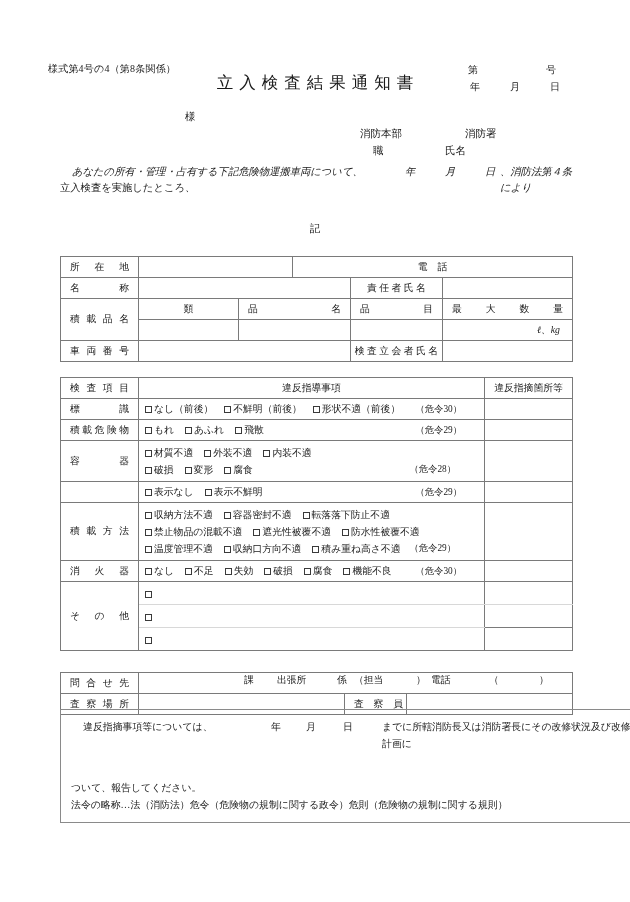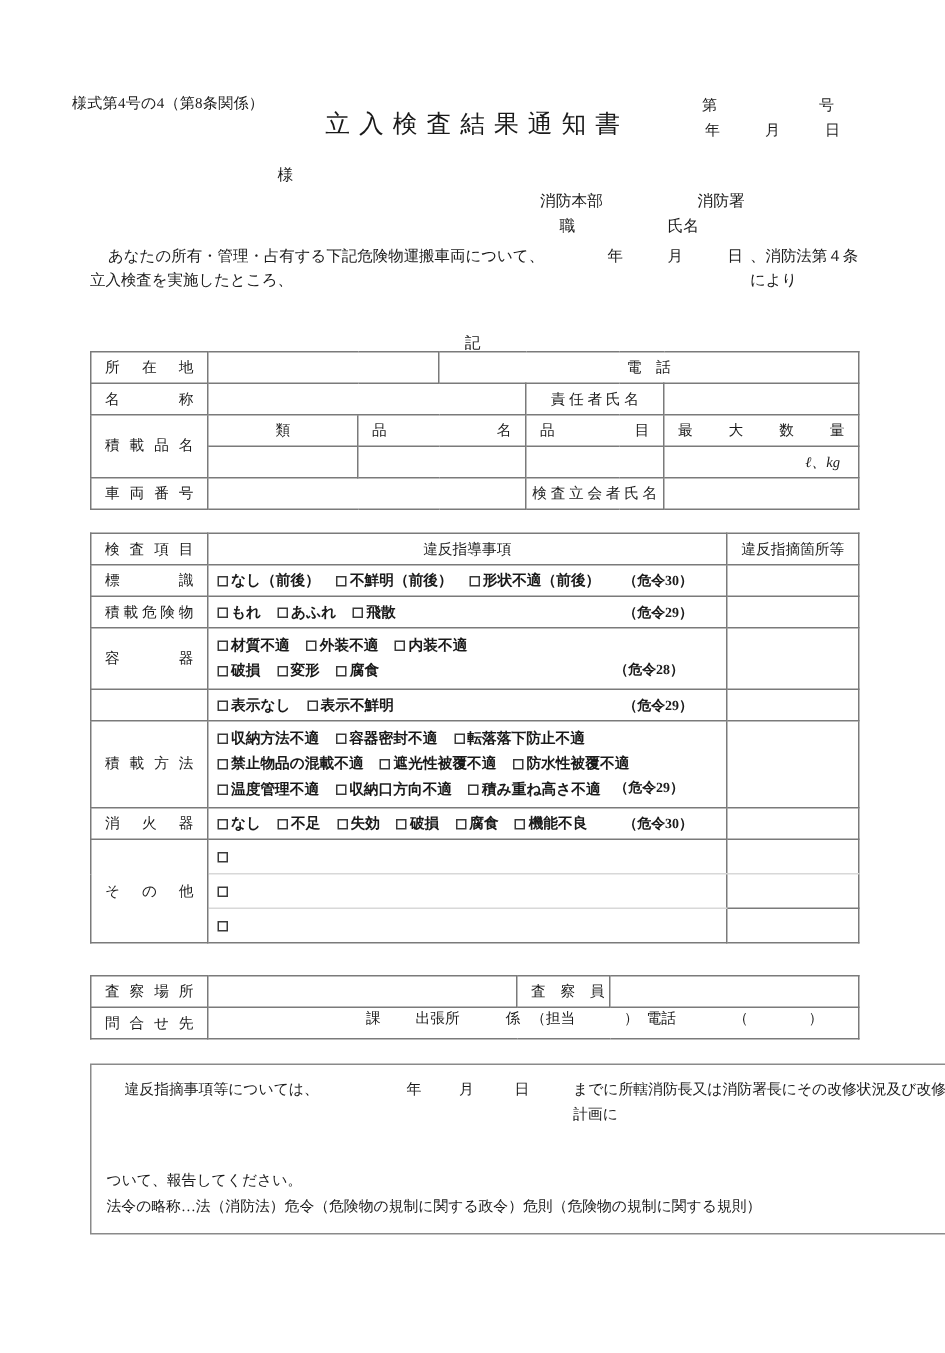--- a/index.html
+++ b/index.html
@@ -30,46 +30,46 @@
   .sama{position:absolute;left:185px;top:110px;font-size:10.5px;}
   .org-line{position:absolute;left:360px;top:127px;font-size:10.5px;width:240px;}
   .org-line .a{position:absolute;left:0;}
   .org-line .b{position:absolute;left:105px;}
   .name-line{position:absolute;left:360px;top:144px;font-size:10.5px;width:240px;}
   .name-line .a{position:absolute;left:13px;}
   .name-line .b{position:absolute;left:85px;}
 
   
   .body-txt{position:absolute;left:60px;top:164px;width:520px;font-size:10.3px;line-height:16px;}
-  .bl1{position:relative;height:16px;}
+  .bl1{position:relative;height:16px;font-style:italic;}
   .bl1 .t1{position:absolute;left:12px;}
   .bl1 .yy{position:absolute;left:345px;}
   .bl1 .mm{position:absolute;left:385px;}
   .bl1 .dd{position:absolute;left:425px;}
   .bl1 .t2{position:absolute;left:440px;}
   .bl2{position:relative;height:16px;text-align:center;}
   .bl2 .t1{position:absolute;left:0px;}
   .bl2 .t2{position:absolute;left:127px;}
   .bl3{position:relative;height:14px;}
   .bl3 .t1{position:absolute;left:134px;}
   .ki{position:absolute;left:0;right:0;top:222px;text-align:center;font-size:10.5px;}
 
   
-  table.grid{border-collapse:collapse;table-layout:fixed;}
+  table.grid{border-collapse:collapse;table-layout:fixed;margin-top:22px;}
   table.grid td{border:1px solid #7a7a7a;font-size:9.8px;padding:0;vertical-align:middle;height:20px;}
   .lbl{text-align:justify;text-align-last:justify;padding:0 9px !important;white-space:nowrap;}
   .lbl-c{text-align:center;white-space:nowrap;}
   .blank{background:#fff;}
 
   #tbl-top{position:absolute;left:60px;top:234px;width:512px;}
   #tbl-items{position:absolute;left:60px;top:355px;width:512px;}
   #tbl-bottom{position:absolute;left:60px;top:650px;width:512px;}
 
   .chk{display:inline-block;width:7px;height:7px;border:1px solid #3a3a3a;margin-right:2px;vertical-align:-1px;box-sizing:border-box;background:#fff;}
-  .opts{padding:0 6px !important;white-space:nowrap;font-size:9.6px;position:relative;font-weight:bold;}
+  .opts{padding:0 6px !important;white-space:nowrap;font-size:9.6px;position:relative;}
   .opt{margin-right:11px;display:inline-block;}
   .kirei{position:absolute;right:22px;font-size:9.3px;}
   .multi{padding:3px 6px !important;}
   .multi .ln{height:17px;line-height:17px;white-space:nowrap;position:relative;}
 
   .unit{text-align:right;padding-right:12px !important;font-size:9.5px;font-style:italic;}
 
   
   .note{position:absolute;left:60px;top:709px;width:584px;box-sizing:border-box;
         border:1px solid #8a8a8a;padding:8px 10px 9px 10px;font-size:9.9px;line-height:17px;}
@@ -255,40 +255,40 @@
 
   <table class="grid" id="tbl-bottom">
     <colgroup>
         <col style="width:78px">
         <col style="width:206px">
         <col style="width:62px">
         <col style="width:166px">
       </colgroup>
     <tbody>
       <tr>
-        <td class="lbl">査 察 場 所</td>
-        <td class="blank"></td>
-        <td class="lbl">査　察　員</td>
-        <td class="blank"></td>
-      </tr>
-      <tr>
         <td class="lbl">問 合 せ 先</td>
         <td class="blank" colspan="3" style="position:relative;">
           <div style="position:relative;height:18px;font-size:9.8px;">
             <span style="position:absolute;left:105px;">課</span>
             <span style="position:absolute;left:138px;">出張所</span>
             <span style="position:absolute;left:198px;">係</span>
             <span style="position:absolute;left:215px;">（担当</span>
             <span style="position:absolute;left:277px;">）</span>
             <span style="position:absolute;left:292px;">電話</span>
             <span style="position:absolute;left:350px;">（</span>
             <span style="position:absolute;left:400px;">）</span>
           </div>
         </td>
       </tr>
+      <tr>
+        <td class="lbl">査 察 場 所</td>
+        <td class="blank"></td>
+        <td class="lbl">査　察　員</td>
+        <td class="blank"></td>
+      </tr>
     </tbody>
   </table>
 
   <div class="note">
     <div class="n1">
       <span class="a">違反指摘事項等については、</span>
       <span class="yy">年</span>
       <span class="mm">月</span>
       <span class="dd">日</span>
       <span class="b">までに所轄消防長又は消防署長にその改修状況及び改修計画に</span>

